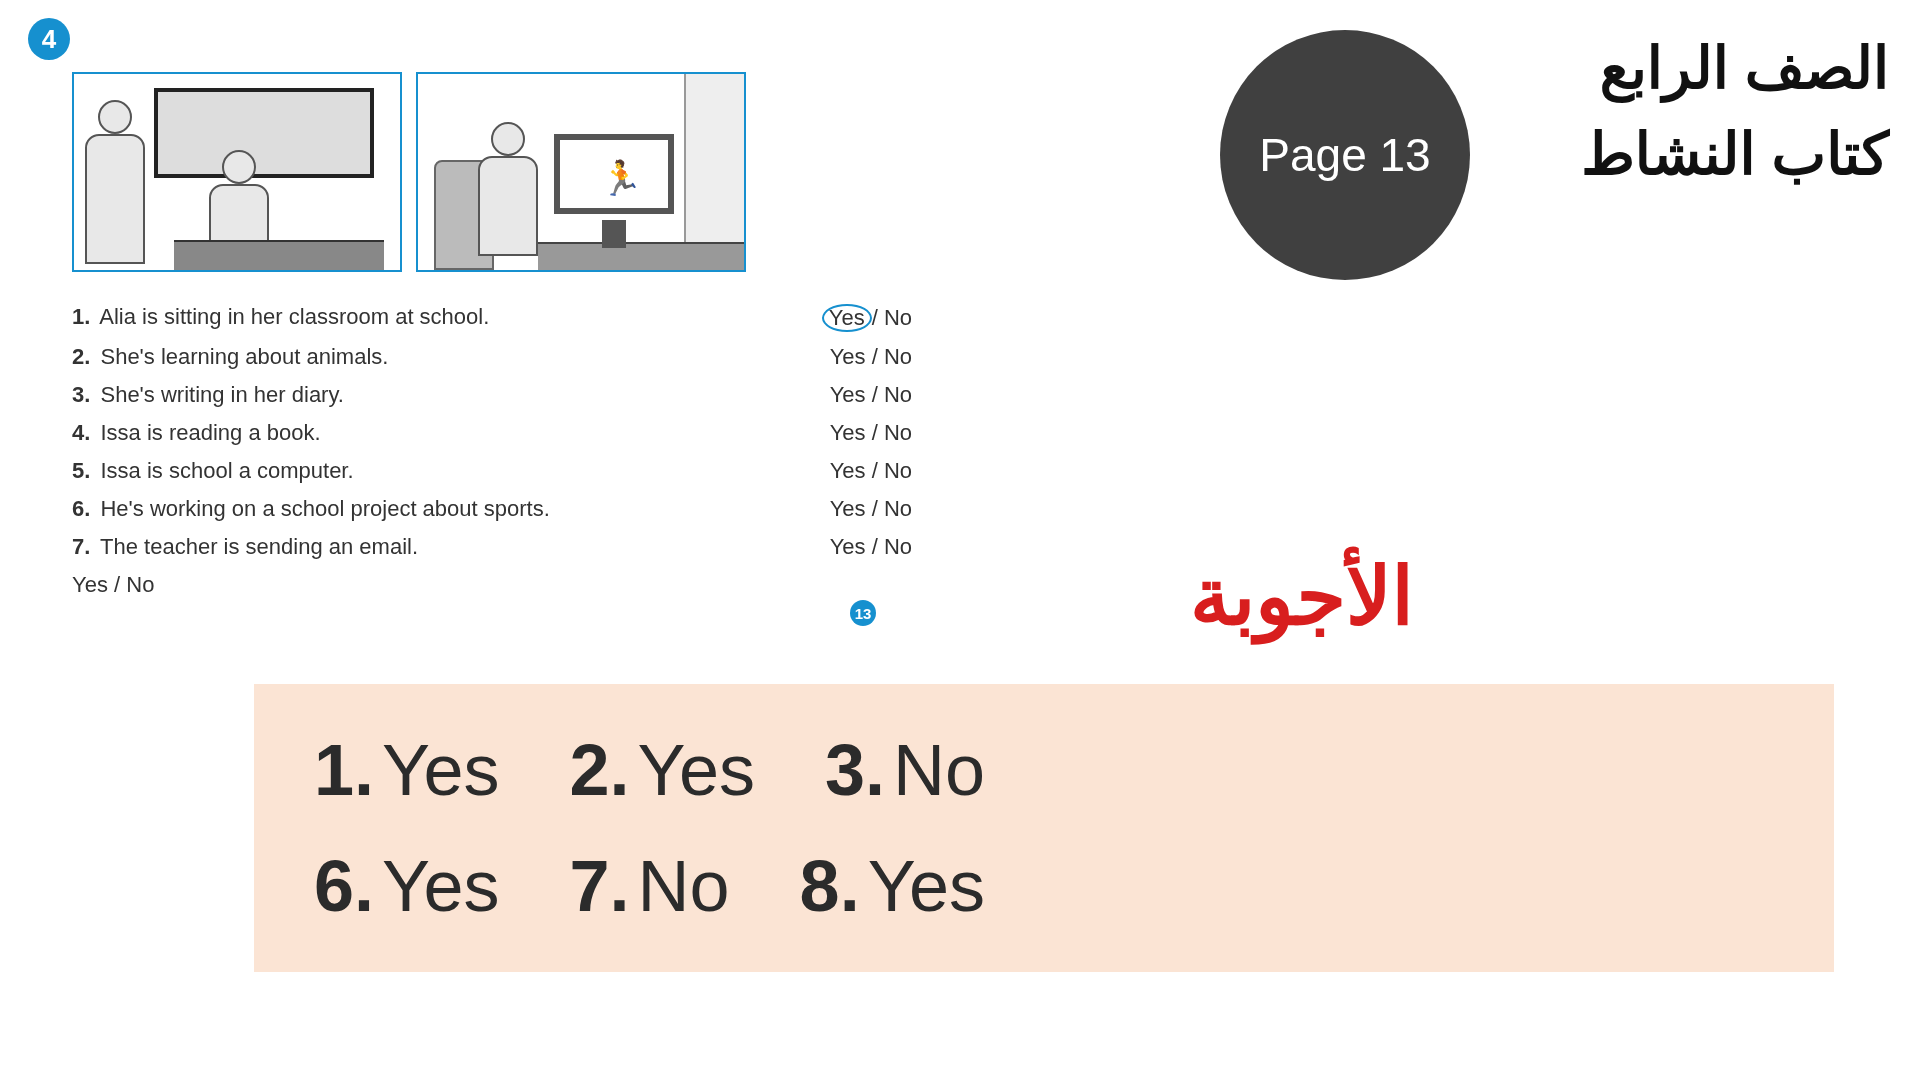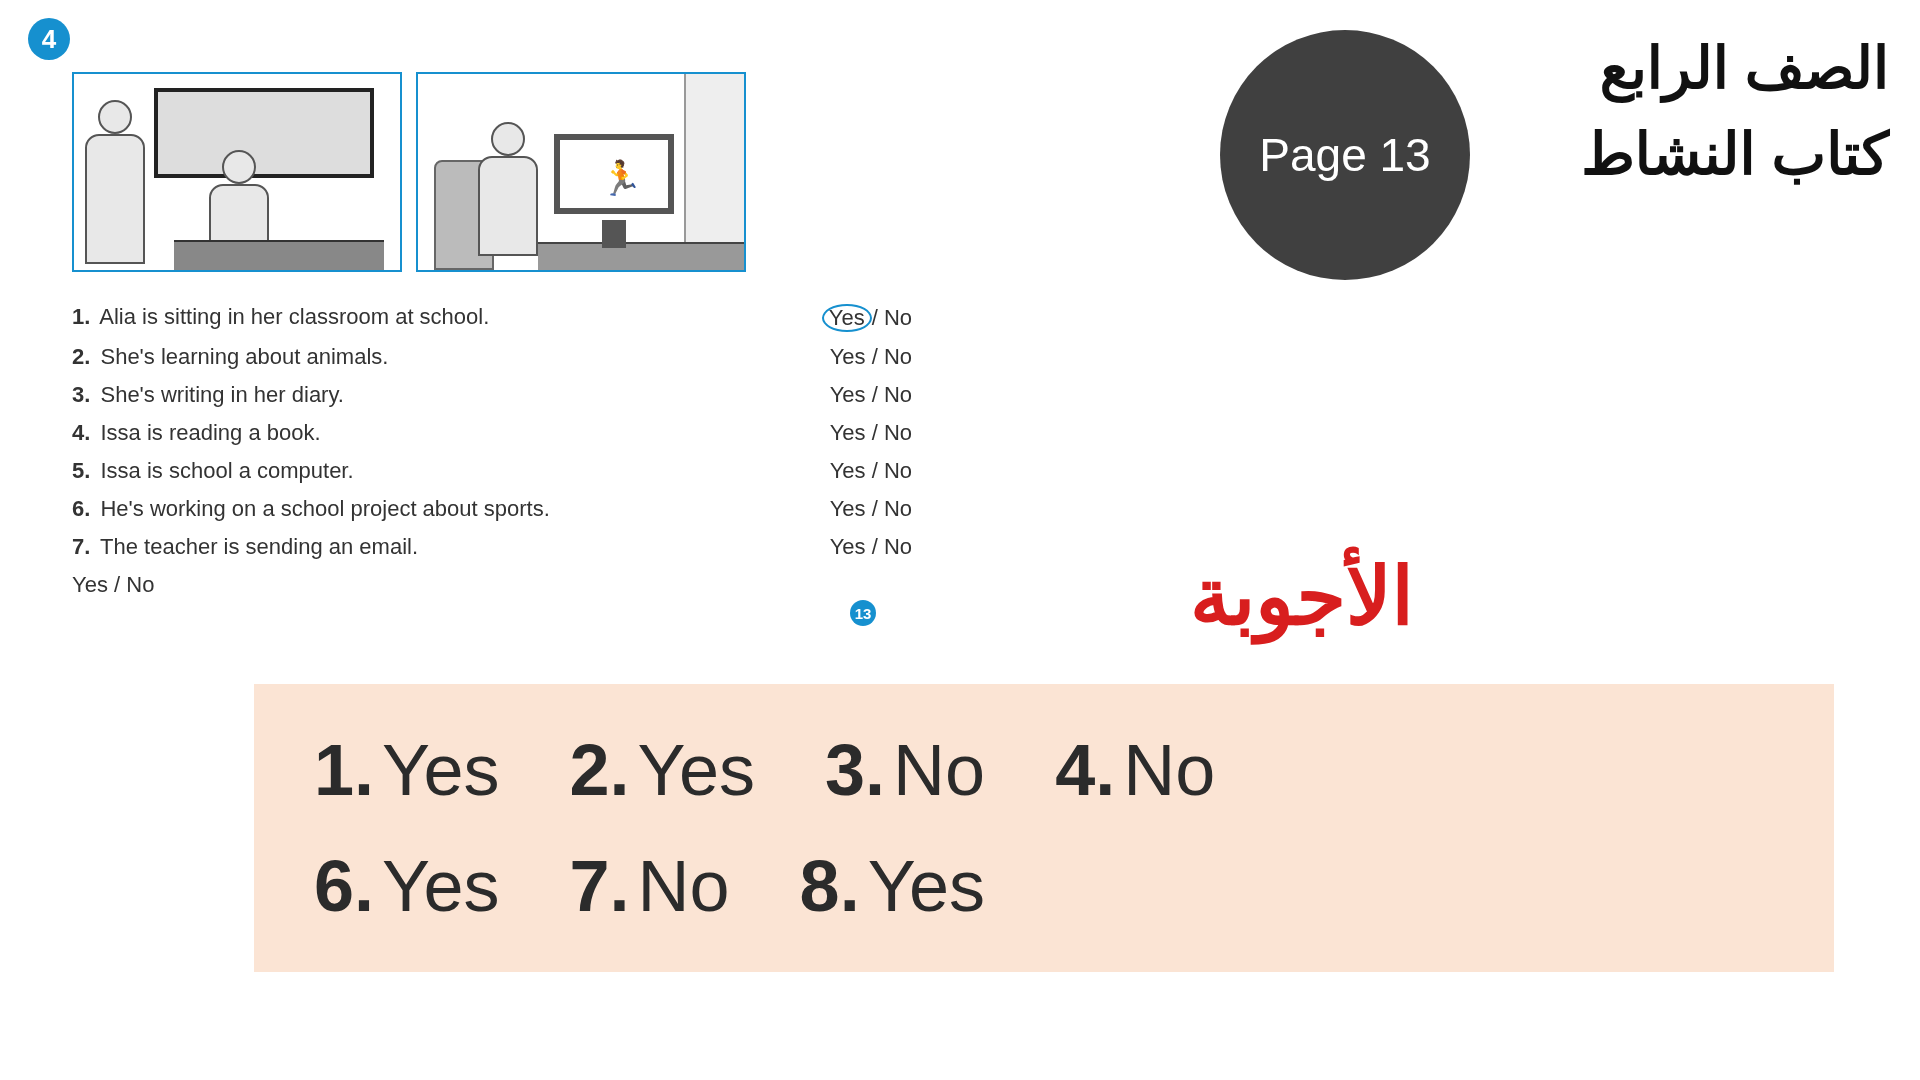--- a/index.html
+++ b/index.html
@@ -283,20 +283,19 @@
 <div class="arabic-heading ar1">الصف الرابع</div>
 <div class="arabic-heading ar2">كتاب النشاط</div>
 
 <div class="answers-heading">الأجوبة</div>
 
 <div class="answers-panel">
   <div class="answers-row">
     <span class="ans-item"><span class="an">1.</span><span class="av">Yes</span></span>
     <span class="ans-item"><span class="an">2.</span><span class="av">Yes</span></span>
     <span class="ans-item"><span class="an">3.</span><span class="av">No</span></span>
-    <span class="ans-item"><span class="an">4.</span><span class="av">No</span></span>
   </div>
   <div class="answers-row">
     <span class="ans-item"><span class="an">6.</span><span class="av">Yes</span></span>
     <span class="ans-item"><span class="an">7.</span><span class="av">No</span></span>
     <span class="ans-item"><span class="an">8.</span><span class="av">Yes</span></span>
   </div>
 </div>
 
 </body></html>

